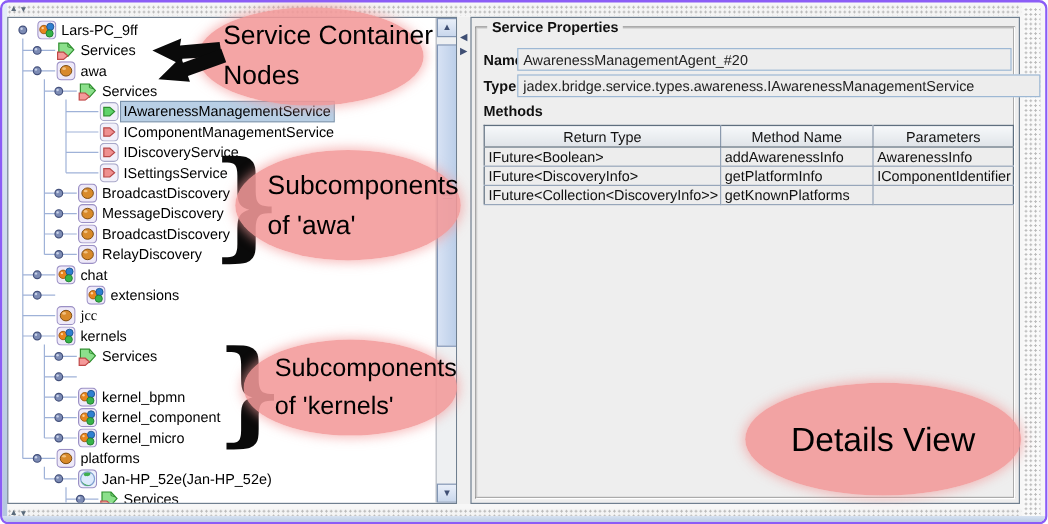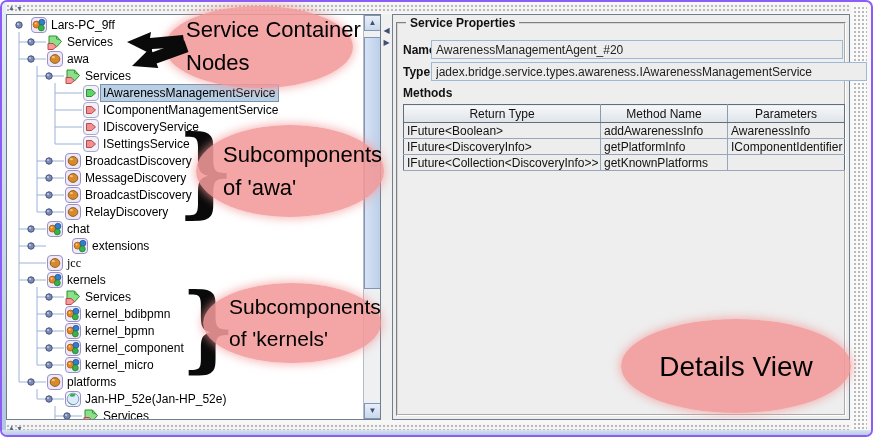--- a/index.html
+++ b/index.html
@@ -378,30 +378,20 @@
           <span class="node-label" style="left: 58px;">kernels</span>
         </div>
         <div class="tree-row" style="top: 274px; left: 0px; width: 357px;">
           <span class="node-icon" style="left: 58px;"><svg width="16" height="16" viewBox="0 0 16 16">
               <polygon points="2,2 9.5,2 14.5,7.5 9.5,13 2,13" fill="#8ce08c" stroke="#2f8f2f"></polygon>
               <polyline points="9.5,2 9.5,5 13,6" fill="none" stroke="#2f8f2f" stroke-width="0.8"></polyline>
               <polygon points="1,9.5 6,9.5 9.5,12.5 6,15.5 1,15.5" fill="#f59a9a" stroke="#c04848"></polygon>
             </svg></span>
           <span class="node-label" style="left: 76px;">Services</span>
         </div>
-        <div class="tree-row" style="top: 291px; left: 0px; width: 357px;">
-          <span class="node-icon" style="left: 58px;"><svg width="16" height="16" viewBox="0 0 16 16">
-              <rect x="0.5" y="0.5" width="15" height="15" rx="3.5" fill="#efeaf9" stroke="#9b90c5"></rect>
-              <circle cx="5.6" cy="7.6" r="3.5" fill="#e8851e" stroke="#94520c" stroke-width="0.7"></circle>
-              <circle cx="10.9" cy="5.3" r="3" fill="#2f7fd0" stroke="#1a4f8a" stroke-width="0.7"></circle>
-              <circle cx="10.3" cy="10.9" r="3" fill="#37b34a" stroke="#1d7a2c" stroke-width="0.7"></circle>
-              <circle cx="4.6" cy="6.4" r="1" fill="#ffd9a8" opacity="0.9"></circle>
-            </svg></span>
-          <span class="node-label" style="left: 76px;">kernel_bdibpmn</span>
-        </div>
         <div class="tree-row" style="top: 308px; left: 0px; width: 357px;">
           <span class="node-icon" style="left: 58px;"><svg width="16" height="16" viewBox="0 0 16 16">
               <rect x="0.5" y="0.5" width="15" height="15" rx="3.5" fill="#efeaf9" stroke="#9b90c5"></rect>
               <circle cx="5.6" cy="7.6" r="3.5" fill="#e8851e" stroke="#94520c" stroke-width="0.7"></circle>
               <circle cx="10.9" cy="5.3" r="3" fill="#2f7fd0" stroke="#1a4f8a" stroke-width="0.7"></circle>
               <circle cx="10.3" cy="10.9" r="3" fill="#37b34a" stroke="#1d7a2c" stroke-width="0.7"></circle>
               <circle cx="4.6" cy="6.4" r="1" fill="#ffd9a8" opacity="0.9"></circle>
             </svg></span>
           <span class="node-label" style="left: 76px;">kernel_bpmn</span>
         </div>

